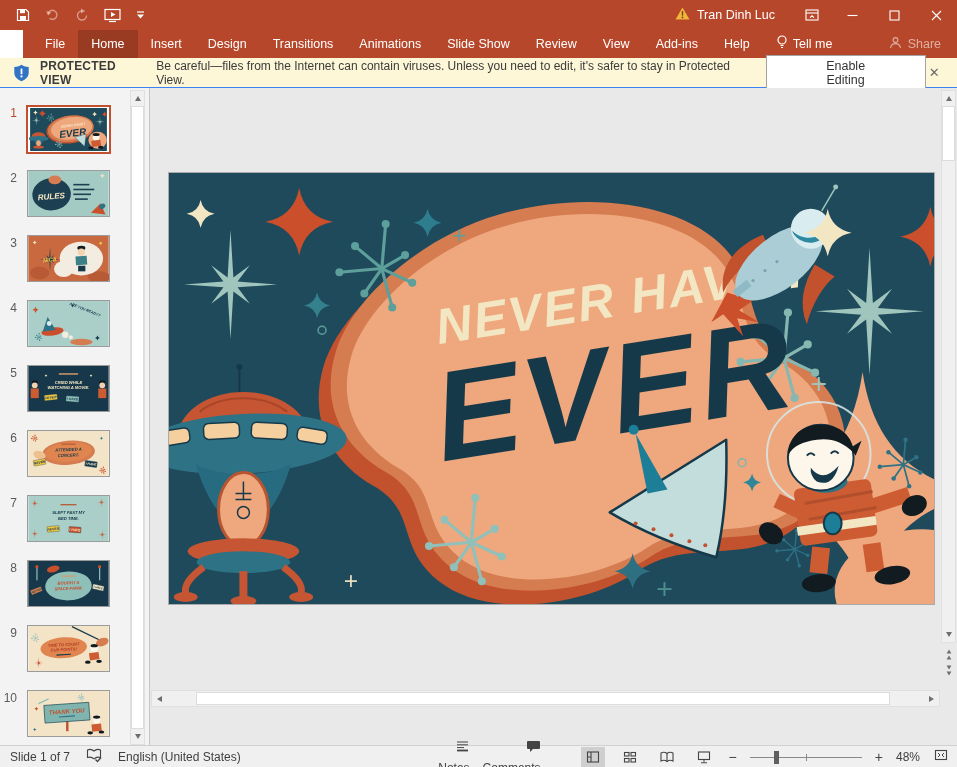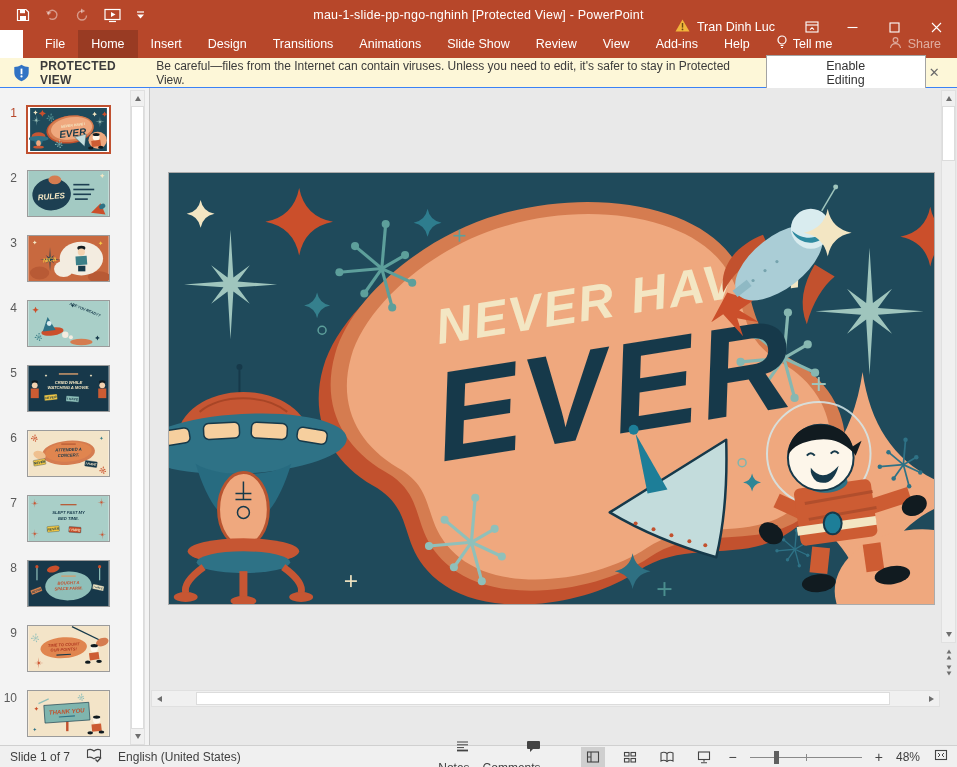--- a/index.html
+++ b/index.html
@@ -6,21 +6,21 @@
   html,body { width:957px; height:767px; overflow:hidden; background:#fff;
     font-family:"Liberation Sans", sans-serif; -webkit-font-smoothing:antialiased; }
 
   
   #titlebar { position:relative; height:30px; background:#b7472a; color:#fff;
     display:flex; align-items:center; }
   .qat { display:flex; align-items:center; gap:15px; padding-left:16px; z-index:2; }
   .qat .qbtn { display:flex; align-items:center; justify-content:center; }
   .title-center { position:absolute; left:0; right:0; text-align:center;
     font-size:12.5px; letter-spacing:.2px; pointer-events:none; }
-  .tb-right { position:absolute; right:0; top:12px; height:30px; display:flex; align-items:center; }
+  .tb-right { position:absolute; right:0; top:0; height:30px; display:flex; align-items:center; }
   .user-chip { display:flex; align-items:center; gap:7px; font-size:12.5px; margin-right:18px; }
   .winbtn { width:42px; height:30px; display:flex; align-items:center; justify-content:center; }
   .ribbon-opts { width:38px; height:30px; display:flex; align-items:center; justify-content:center; }
 
   
   #tabrow { height:28px; background:#b7472a; display:flex; align-items:center;
     padding-left:9px; color:#fff; font-size:12.5px;margin-left:23px; }
   .tab { padding:0 13px; height:28px; line-height:28px; white-space:nowrap; }
   .tab.active { background:rgba(0,0,0,.16); }
   .tellme { display:flex; align-items:center; gap:5px; padding:0 13px; }
@@ -129,21 +129,20 @@
           <path d="M5,13.5 H12" stroke="#fff" stroke-width="1.2"></path>
         </svg>
     </span>
     <span class="qbtn">
       <svg width="9" height="9" viewBox="0 0 9 9">
           <path d="M1,1 H8" stroke="#fff" stroke-width="1.2"></path>
           <path d="M1,3.5 L4.5,7.5 L8,3.5 Z" fill="#fff"></path>
         </svg>
     </span>
   </div>
-  <div class="title-center">mau-1-slide-pp-ngo-nghinh [Protected View]  -  PowerPoint</div>
   <div class="tb-right">
     <div class="user-chip">
       <span>
         <svg width="15" height="13" viewBox="0 0 15 13">
             <path d="M7.5,0.5 L14.5,12.5 H0.5 Z" fill="#f2b43b"></path>
             <rect x="6.8" y="4" width="1.4" height="4.6" fill="#6b4a12"></rect>
             <circle cx="7.5" cy="10.4" r="0.9" fill="#6b4a12"></circle>
           </svg>
       </span>
       <span>Tran Dinh Luc</span>

